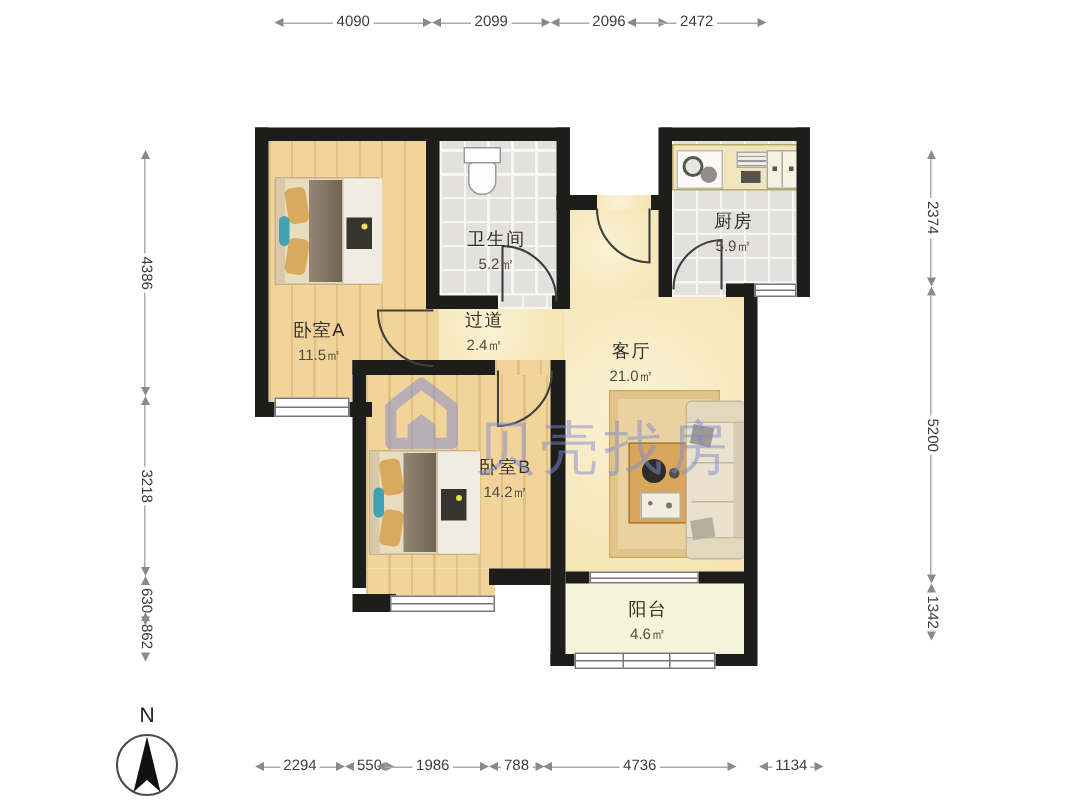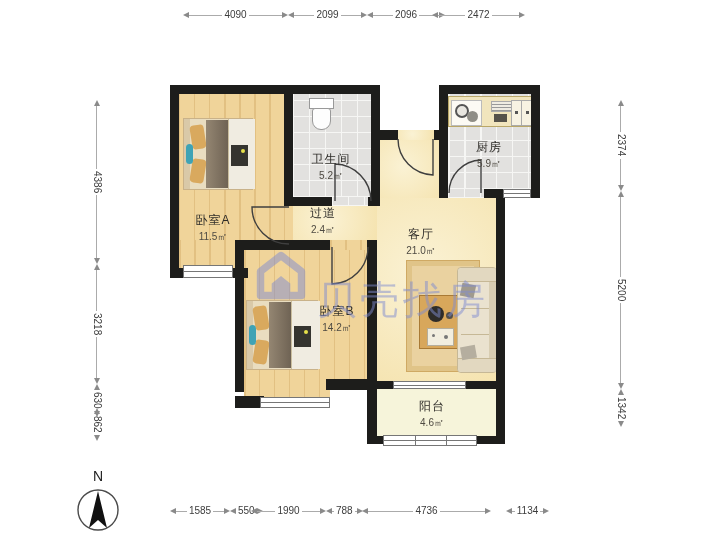--- a/index.html
+++ b/index.html
@@ -228,44 +228,44 @@
       <i class="ln"></i>
       <i class="ar2"></i>
     </div>
   <div class="dimh" style="left:367px;top:9px;width:78px">
       <i class="al"></i>
       <i class="ln"></i>
       <b>2096</b>
       <i class="ln"></i>
       <i class="ar2"></i>
     </div>
-  <div class="dimh" style="left:432px;top:9px;width:93px">
+  <div class="dimh" style="left:418px;top:9px;width:93px">
       <i class="al"></i>
       <i class="ln"></i>
       <b>2472</b>
       <i class="ln"></i>
       <i class="ar2"></i>
     </div>
 
   <div class="dimh" style="left:170px;top:505px;width:60px">
       <i class="al"></i>
       <i class="ln"></i>
-      <b>1585</b>
+      <b>2294</b>
       <i class="ln"></i>
       <i class="ar2"></i>
     </div>
   <div class="dimh" style="left:230px;top:505px;width:21px">
       <i class="al"></i>
       <b>550</b>
       <i class="ar2"></i>
     </div>
   <div class="dimh" style="left:251px;top:505px;width:75px">
       <i class="al"></i>
       <i class="ln"></i>
-      <b>1990</b>
+      <b>1986</b>
       <i class="ln"></i>
       <i class="ar2"></i>
     </div>
   <div class="dimh" style="left:326px;top:505px;width:36px">
       <i class="al"></i>
       <i class="ln"></i>
       <b>788</b>
       <i class="ln"></i>
       <i class="ar2"></i>
     </div>

